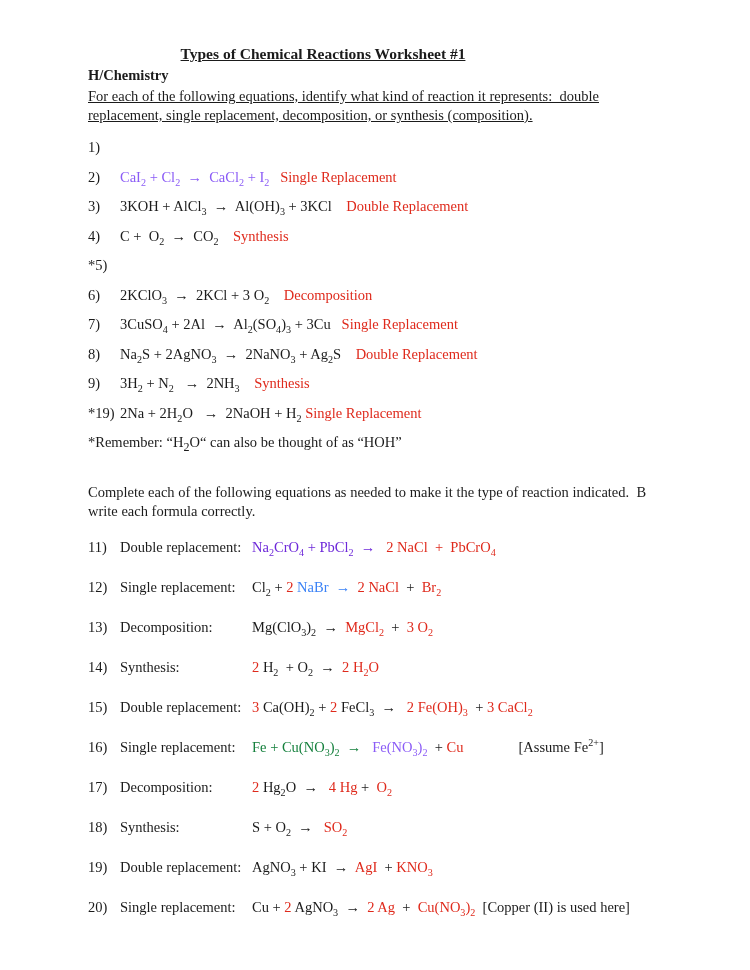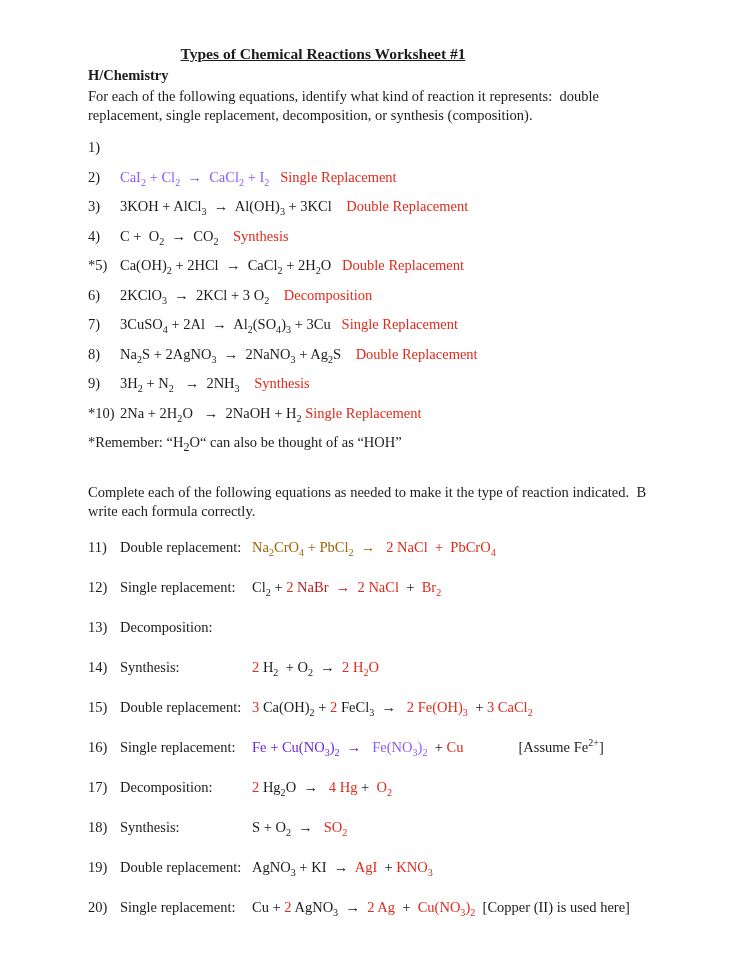--- a/index.html
+++ b/index.html
@@ -24,20 +24,21 @@
     line-height: 20px;
   }
   .course {
     font-weight: bold;
     line-height: 19px;
   }
   .intro {
     white-space: pre;
     line-height: 19px;
     margin: 2px 0 12px 0;
+    text-decoration: underline;
   }
   .qlist { margin-top: 10px; }
   .qrow {
     display: flex;
     align-items: baseline;
   }
   .p1 .qrow { line-height: 20px; margin-bottom: 9.5px; }
   .p2 .qrow { line-height: 21px; margin-bottom: 19px; }
   .qnum { flex: none; width: 32px; white-space: pre; }
   .qtype { flex: none; width: 132px; white-space: pre; }
@@ -76,78 +77,78 @@
       <div class="qrow">
         <span class="qnum">3)</span>
         <span class="qeq"><span style="color: rgb(27, 27, 27);">3KOH + AlCl<sub>3</sub>  →  Al(OH)<sub>3</sub> + 3KCl    </span><span style="color: rgb(223, 42, 28);">Double Replacement</span></span>
       </div>
       <div class="qrow">
         <span class="qnum">4)</span>
         <span class="qeq"><span style="color: rgb(27, 27, 27);">C +  O<sub>2</sub>  →  CO<sub>2</sub>    </span><span style="color: rgb(223, 42, 28);">Synthesis</span></span>
       </div>
       <div class="qrow">
         <span class="qnum">*5)</span>
-        <span class="qeq"><span style="color: rgb(27, 27, 27);">Ca(OH)<sub>2</sub> + 2HCl  →  CaCl<sub>2</sub> + 2H<sub>2</sub>O   </span><span style="color: rgb(223, 42, 28);">Double Replacement</span></span>
       </div>
       <div class="qrow">
         <span class="qnum">6)</span>
         <span class="qeq"><span style="color: rgb(27, 27, 27);">2KClO<sub>3</sub>  →  2KCl + 3 O<sub>2</sub>    </span><span style="color: rgb(223, 42, 28);">Decomposition</span></span>
       </div>
       <div class="qrow">
         <span class="qnum">7)</span>
         <span class="qeq"><span style="color: rgb(27, 27, 27);">3CuSO<sub>4</sub> + 2Al  →  Al<sub>2</sub>(SO<sub>4</sub>)<sub>3</sub> + 3Cu   </span><span style="color: rgb(223, 42, 28);">Single Replacement</span></span>
       </div>
       <div class="qrow">
         <span class="qnum">8)</span>
         <span class="qeq"><span style="color: rgb(27, 27, 27);">Na<sub>2</sub>S + 2AgNO<sub>3</sub>  →  2NaNO<sub>3</sub> + Ag<sub>2</sub>S    </span><span style="color: rgb(223, 42, 28);">Double Replacement</span></span>
       </div>
       <div class="qrow">
         <span class="qnum">9)</span>
         <span class="qeq"><span style="color: rgb(27, 27, 27);">3H<sub>2</sub> + N<sub>2</sub>   →  2NH<sub>3</sub>    </span><span style="color: rgb(223, 42, 28);">Synthesis</span></span>
       </div>
       <div class="qrow">
-        <span class="qnum">*10)</span>
+        <span class="qnum">*19)</span>
         <span class="qeq"><span style="color: rgb(27, 27, 27); text-align: right;">2Na + 2H<sub>2</sub>O   →  2NaOH + H<sub>2</sub> </span><span style="color: rgb(223, 42, 28);">Single Replacement</span></span>
       </div>
     </div>
 
   <p class="note" id="remember-note"><span style="color: rgb(27, 27, 27);">*Remember: “H<sub>2</sub>O“ can also be thought of as “HOH”</span></p>
 
   <p class="intro2">Complete each of the following equations as needed to make it the type of reaction indicated.  Be sure to
 write each formula correctly.</p>
 
   <div class="qlist p2" id="part2-list">
       <div class="qrow">
         <span class="qnum">11)</span>
         <span class="qtype">Double replacement:</span>
-        <span class="qeq"><span style="color: #a16207; margin-top: 20px;">Na<sub>2</sub>CrO<sub>4</sub> + PbCl<sub>2</sub>  →   </span><span style="color: rgb(223, 42, 28);">2 NaCl  +  PbCrO<sub>4</sub></span></span>
+        <span class="qeq"><span style="color: #6d28d9; margin-top: 20px;">Na<sub>2</sub>CrO<sub>4</sub> + PbCl<sub>2</sub>  →   </span><span style="color: rgb(223, 42, 28);">2 NaCl  +  PbCrO<sub>4</sub></span></span>
       </div>
       <div class="qrow">
         <span class="qnum">12)</span>
         <span class="qtype">Single replacement:</span>
-        <span class="qeq"><span style="color: rgb(27, 27, 27);">Cl<sub>2</sub> + </span><span style="color: rgb(223, 42, 28);">2 </span><span style="color: #b91c1c;">NaBr  →  </span><span style="color: rgb(223, 42, 28);">2 NaCl</span><span style="color: rgb(27, 27, 27);">  +  </span><span style="color: rgb(223, 42, 28);">Br<sub>2</sub></span></span>
+        <span class="qeq"><span style="color: rgb(27, 27, 27);">Cl<sub>2</sub> + </span><span style="color: rgb(223, 42, 28);">2 </span><span style="color: #3b82f6;">NaBr  →  </span><span style="color: rgb(223, 42, 28);">2 NaCl</span><span style="color: rgb(27, 27, 27);">  +  </span><span style="color: rgb(223, 42, 28);">Br<sub>2</sub></span></span>
       </div>
       <div class="qrow">
         <span class="qnum">13)</span>
         <span class="qtype">Decomposition:</span>
+        <span class="qeq"><span style="color: rgb(27, 27, 27);">Mg(ClO<sub>3</sub>)<sub>2</sub>  →  </span><span style="color: rgb(223, 42, 28);">MgCl<sub>2</sub></span><span style="color: rgb(27, 27, 27);">  + </span><span style="color: rgb(223, 42, 28);"> 3 O<sub>2</sub></span></span>
       </div>
       <div class="qrow">
         <span class="qnum">14)</span>
         <span class="qtype">Synthesis:</span>
         <span class="qeq"><span style="color: rgb(223, 42, 28);">2 </span><span style="color: rgb(27, 27, 27);">H<sub>2</sub>  + O<sub>2</sub>  →  </span><span style="color: rgb(223, 42, 28);">2 H<sub>2</sub>O</span></span>
       </div>
       <div class="qrow">
         <span class="qnum">15)</span>
         <span class="qtype">Double replacement:</span>
         <span class="qeq"><span style="color: rgb(223, 42, 28);">3 </span><span style="color: rgb(27, 27, 27);">Ca(OH)<sub>2</sub> + </span><span style="color: rgb(223, 42, 28);">2 </span><span style="color: rgb(27, 27, 27);">FeCl<sub>3</sub>  →   </span><span style="color: rgb(223, 42, 28);">2 Fe(OH)<sub>3</sub></span><span style="color: rgb(27, 27, 27);">  + </span><span style="color: rgb(223, 42, 28);">3 CaCl<sub>2</sub></span></span>
       </div>
       <div class="qrow">
         <span class="qnum">16)</span>
         <span class="qtype">Single replacement:</span>
-        <span class="qeq"><span style="color: #6d28d9; font-family: Liberation Serif, serif;">Fe + Cu(NO<sub>3</sub>)<sub>2</sub>  →   </span><span style="color: #8b5cf6;">Fe(NO<sub>3</sub>)<sub>2</sub></span><span style="color: rgb(27, 27, 27);">  + </span><span style="color: rgb(223, 42, 28); text-align: center;">Cu</span><span style="color: rgb(27, 27, 27); padding-left: 55px;">[Assume Fe<sup>2+</sup>]</span></span>
+        <span class="qeq"><span style="color: #15803d; font-family: Liberation Serif, serif;">Fe + Cu(NO<sub>3</sub>)<sub>2</sub>  →   </span><span style="color: #8b5cf6;">Fe(NO<sub>3</sub>)<sub>2</sub></span><span style="color: rgb(27, 27, 27);">  + </span><span style="color: rgb(223, 42, 28); text-align: center;">Cu</span><span style="color: rgb(27, 27, 27); padding-left: 55px;">[Assume Fe<sup>2+</sup>]</span></span>
       </div>
       <div class="qrow">
         <span class="qnum">17)</span>
         <span class="qtype">Decomposition:</span>
         <span class="qeq"><span style="color: rgb(223, 42, 28);">2 </span><span style="color: rgb(27, 27, 27);">Hg<sub>2</sub>O  →   </span><span style="color: rgb(223, 42, 28);">4 Hg</span><span style="color: rgb(27, 27, 27);"> + </span><span style="color: rgb(223, 42, 28);"> O<sub>2</sub></span></span>
       </div>
       <div class="qrow">
         <span class="qnum">18)</span>
         <span class="qtype">Synthesis:</span>
         <span class="qeq"><span style="color: rgb(27, 27, 27);">S + O<sub>2</sub>  →   </span><span style="color: rgb(223, 42, 28);">SO<sub>2</sub></span></span>

